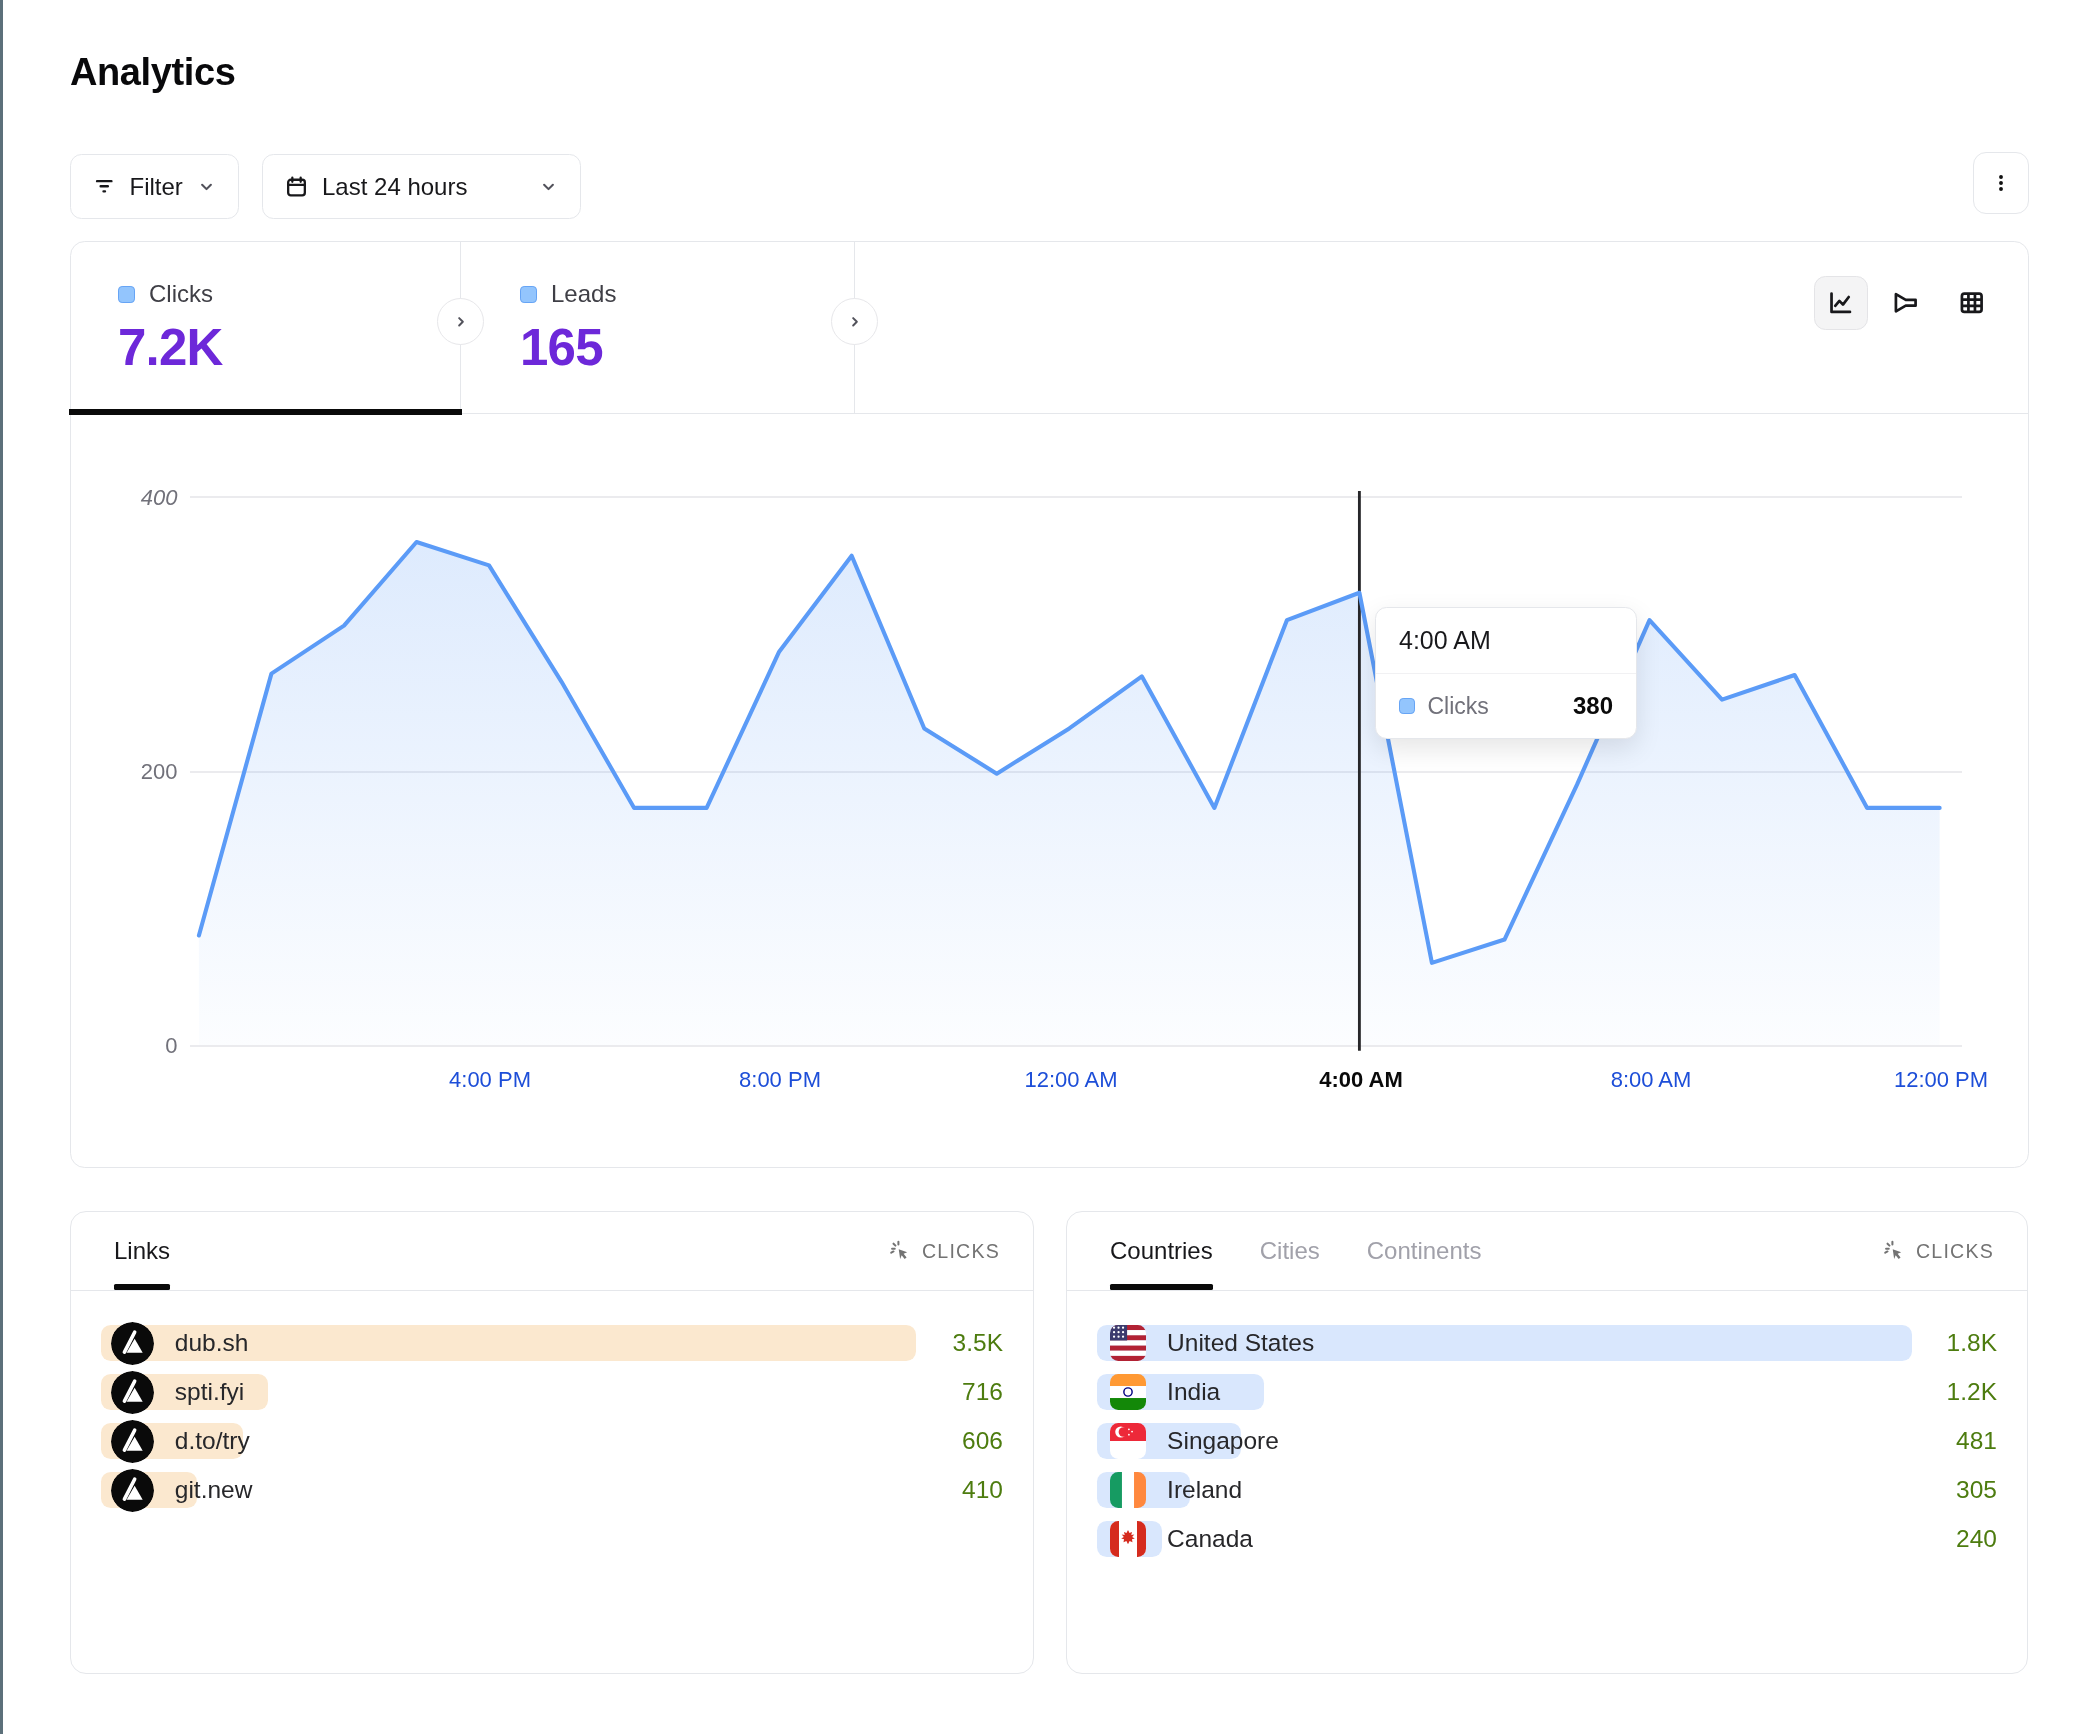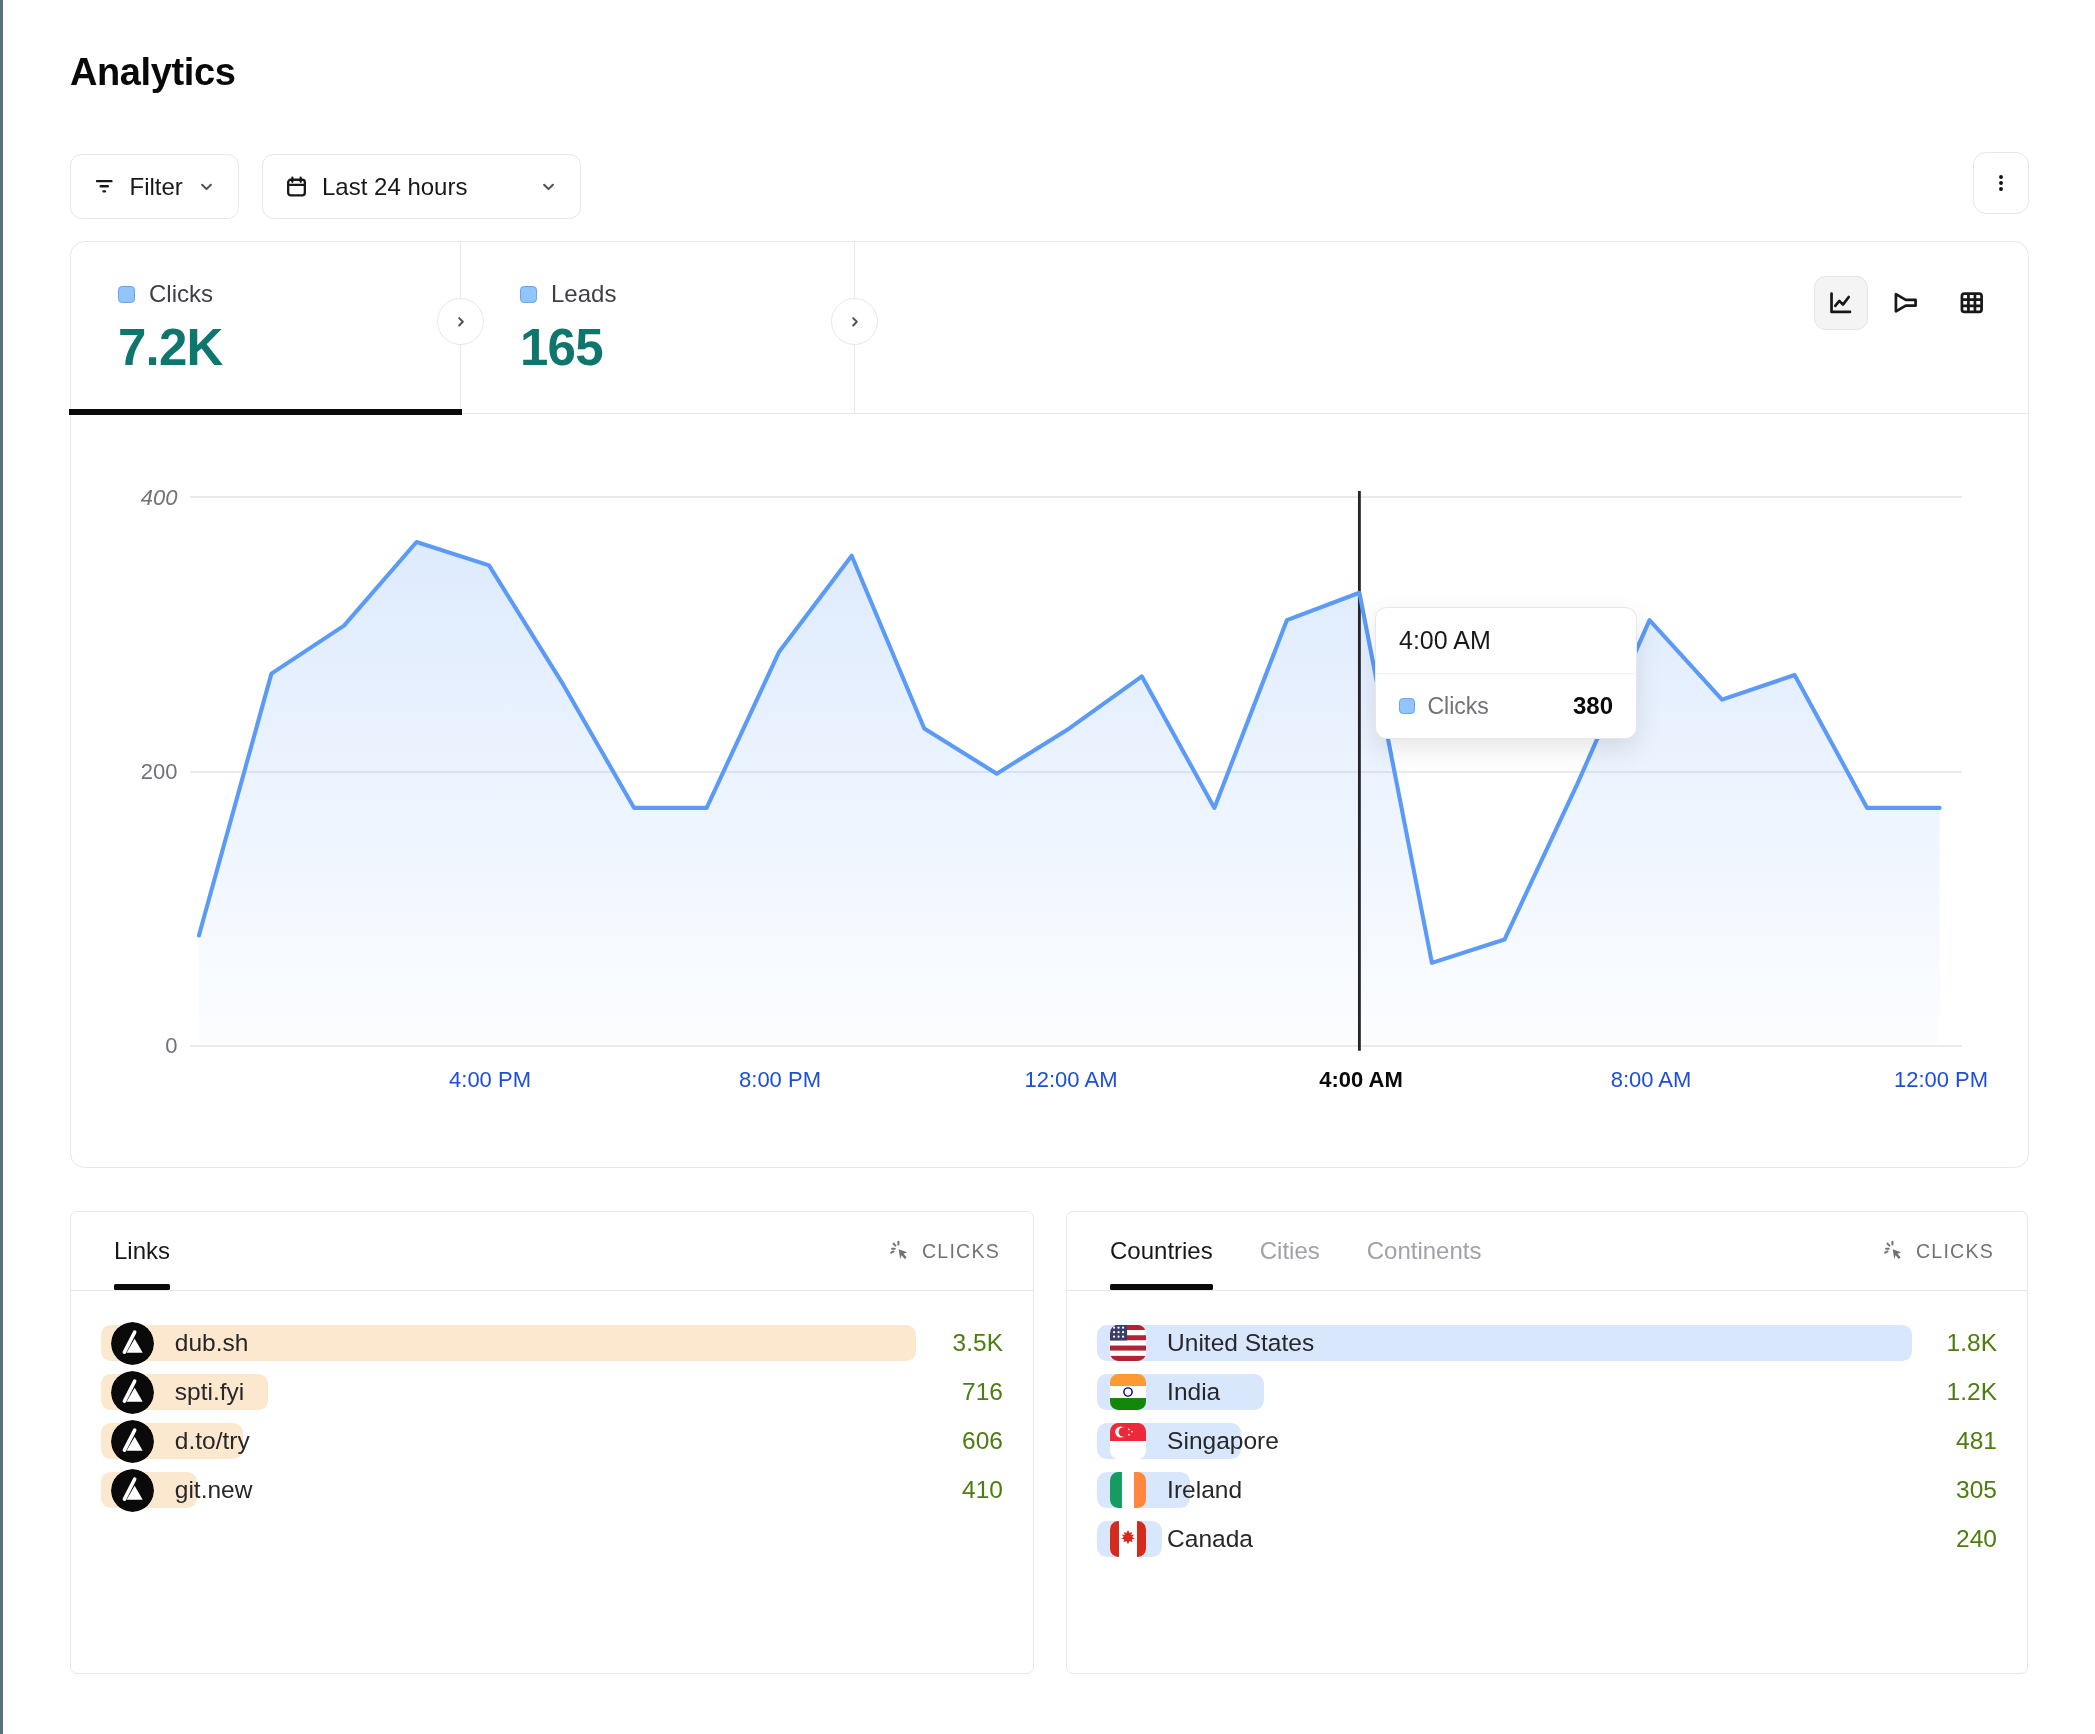--- a/index.html
+++ b/index.html
@@ -28,21 +28,21 @@
                 border:1.6px solid #e5e7eb; border-radius:14.7px; background:#fff; }
   .stats-row { position:relative; height:172px; border-bottom:1.6px solid #e5e7eb; display:flex; }
   .stat-tab { position:relative; height:100%; padding-top:38px; cursor:pointer; }
   .stat-tab.t0 { width:390px; padding-left:47px; border-right:1.6px solid #e5e7eb; }
   .stat-tab.t1 { width:394px; padding-left:59px; border-right:1.6px solid #e5e7eb; }
   .stat-tab.t2 { width:394px; padding-left:59px; }
   .stat-tab.active::after { content:""; position:absolute; left:-1.6px; right:-1.6px; bottom:-1.6px; height:5.7px; background:#0a0a0a; }
   .stat-head { display:flex; align-items:center; gap:14px; }
   .legend-chip { width:17px; height:17px; border-radius:4.1px; background:#93c5fd; border:1.6px solid #66a4f5; }
   .stat-label { font-size:24px; color:#3f3f46; }
-  .stat-value { margin-top:9.8px; font-size:51px; font-weight:700; letter-spacing:-0.8px; color:#0f766e; }
+  .stat-value { margin-top:9.8px; font-size:51px; font-weight:700; letter-spacing:-0.8px; color:#6d28d9; }
   .tab-sep-btn { position:absolute; top:56px; width:47px; height:47px; border-radius:50%;
                  background:#fff; border:1.6px solid #e7e7ea; display:flex; align-items:center; justify-content:center;
                  z-index:3; cursor:pointer; }
   .tab-sep-btn.p0 { left:366px; } .tab-sep-btn.p1 { left:760px; }
 
   .view-toggle { position:absolute; right:29.5px; top:34px; display:flex; gap:11.5px; }
   .view-btn { width:54px; height:54px; border-radius:11.5px; display:flex; align-items:center; justify-content:center;
               background:#fff; border:1.6px solid transparent; cursor:pointer; }
   .view-btn.active { background:#f4f4f5; border-color:#e4e4e7; }
 
@@ -56,21 +56,21 @@
 
   
   .tooltip { position:absolute; left:1375px; top:607px; width:262px; background:#fff; border:1.6px solid #e5e7eb;
              border-radius:11.5px; box-shadow:0 9.8px 26px rgba(0,0,0,.10); z-index:5; }
   .tooltip-head { padding:18px 23px; font-size:25px; color:#18181b; border-bottom:1.6px solid #f1f1f3; }
   .tooltip-row { display:flex; align-items:center; padding:18px 23px; gap:13px; }
   .tooltip-series { font-size:23px; color:#71717a; }
   .tooltip-value { margin-left:auto; font-size:24px; font-weight:700; color:#0a0a0a; }
 
   
-  .panel { position:absolute; top:1211px; height:463px; border:1.6px solid #e5e7eb; border-radius:7px; background:#fff; }
+  .panel { position:absolute; top:1211px; height:463px; border:1.6px solid #e5e7eb; border-radius:16px; background:#fff; }
   .panel-links { left:70px; width:964px; }
   .panel-countries { left:1066px; width:962px; }
   .panel-head { position:relative; height:79px; border-bottom:1.6px solid #e5e7eb; display:flex; align-items:center; padding:0 33px 0 43px; }
   .panel-tabs { display:flex; height:100%; gap:47px; }
   .panel-tab { position:relative; display:flex; align-items:center; font-size:24px; color:#a1a1aa; cursor:pointer; }
   .panel-tab.active { color:#18181b; font-weight:500; }
   .panel-tab.active::after { content:""; position:absolute; left:0; right:0; bottom:0; height:5.7px; background:#0a0a0a; border-radius:1.6px; }
   .panel-metric { margin-left:auto; display:flex; align-items:center; gap:9.8px; color:#737373; }
   .panel-metric .metric-label { font-size:19.6px; letter-spacing:1.2px; font-weight:500; }
 

